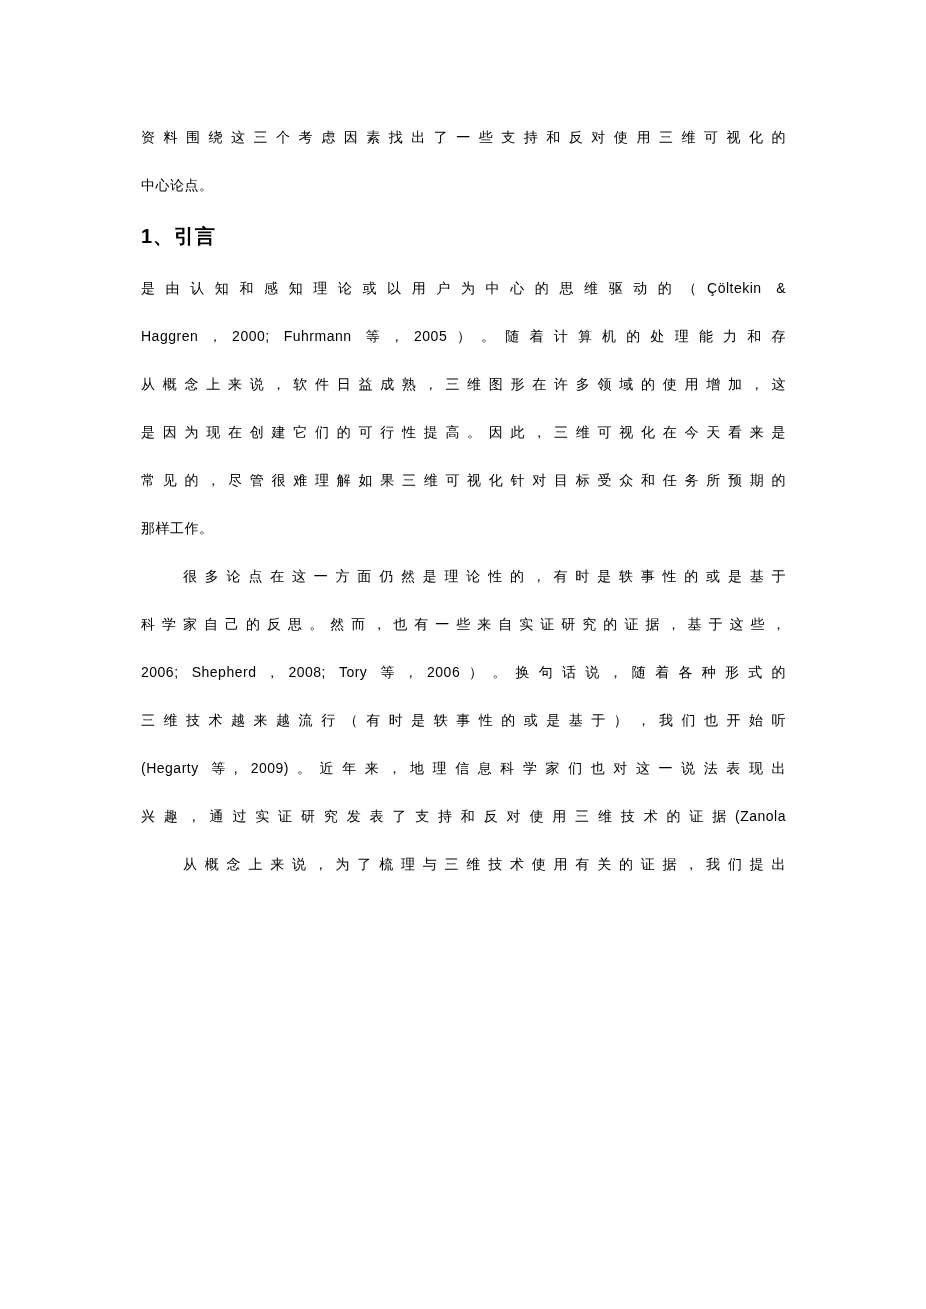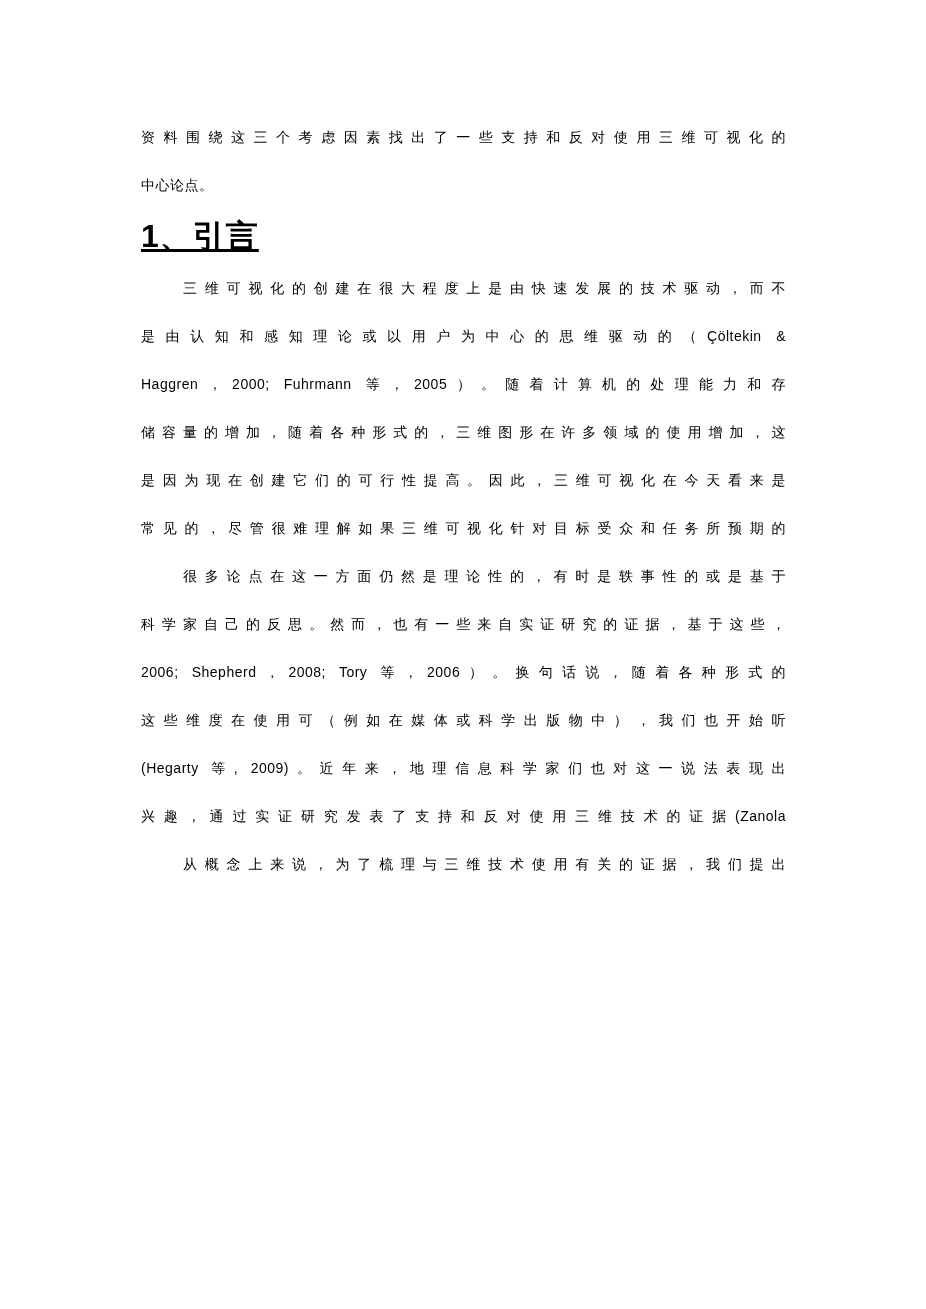--- a/index.html
+++ b/index.html
@@ -35,45 +35,44 @@
   .line.no-fill {
     text-align: center;
     text-align-last: left;
   }
   .line.indent {
     text-indent: 42px;
   }
   .heading {
     height: 55px;
     line-height: 55px;
-    font-size: 32px;
+    font-size: 20px;
     font-weight: bold;
     text-align: left;
     text-align-last: left;
     letter-spacing: 1px;
     overflow: hidden;
     white-space: nowrap;
-    text-decoration: underline;
   }
 </style>
 </head>
 <body>
 
 <div class="page">
   <div class="content">
       <div class="line">资料围绕这三个考虑因素找出了一些支持和反对使用三维可视化的</div>
       <div class="line no-fill">中心论点。</div>
       <div class="heading">1、引言</div>
-      <div class="line indent">三维可视化的创建在很大程度上是由快速发展的技术驱动，而不</div>
       <div class="line">是由认知和感知理论或以用户为中心的思维驱动的（Çöltekin &amp;</div>
       <div class="line">Haggren，2000; Fuhrmann 等，2005）。随着计算机的处理能力和存</div>
-      <div class="line">储容量的增加，随着各种形式的，三维图形在许多领域的使用增加，这</div>
+      <div class="line">从概念上来说，软件日益成熟，三维图形在许多领域的使用增加，这</div>
       <div class="line">是因为现在创建它们的可行性提高。因此，三维可视化在今天看来是</div>
       <div class="line">常见的，尽管很难理解如果三维可视化针对目标受众和任务所预期的</div>
+      <div class="line no-fill">那样工作。</div>
       <div class="line indent">很多论点在这一方面仍然是理论性的，有时是轶事性的或是基于</div>
       <div class="line">科学家自己的反思。然而，也有一些来自实证研究的证据，基于这些，</div>
       <div class="line">2006; Shepherd，2008; Tory 等，2006）。换句话说，随着各种形式的</div>
-      <div class="line">这些维度在使用可（例如在媒体或科学出版物中），我们也开始听</div>
+      <div class="line">三维技术越来越流行（有时是轶事性的或是基于），我们也开始听</div>
       <div class="line">(Hegarty 等, 2009)。近年来，地理信息科学家们也对这一说法表现出</div>
       <div class="line">兴趣，通过实证研究发表了支持和反对使用三维技术的证据(Zanola</div>
       <div class="line indent">从概念上来说，为了梳理与三维技术使用有关的证据，我们提出</div>
     </div>
 </div>
 
 </body></html>

